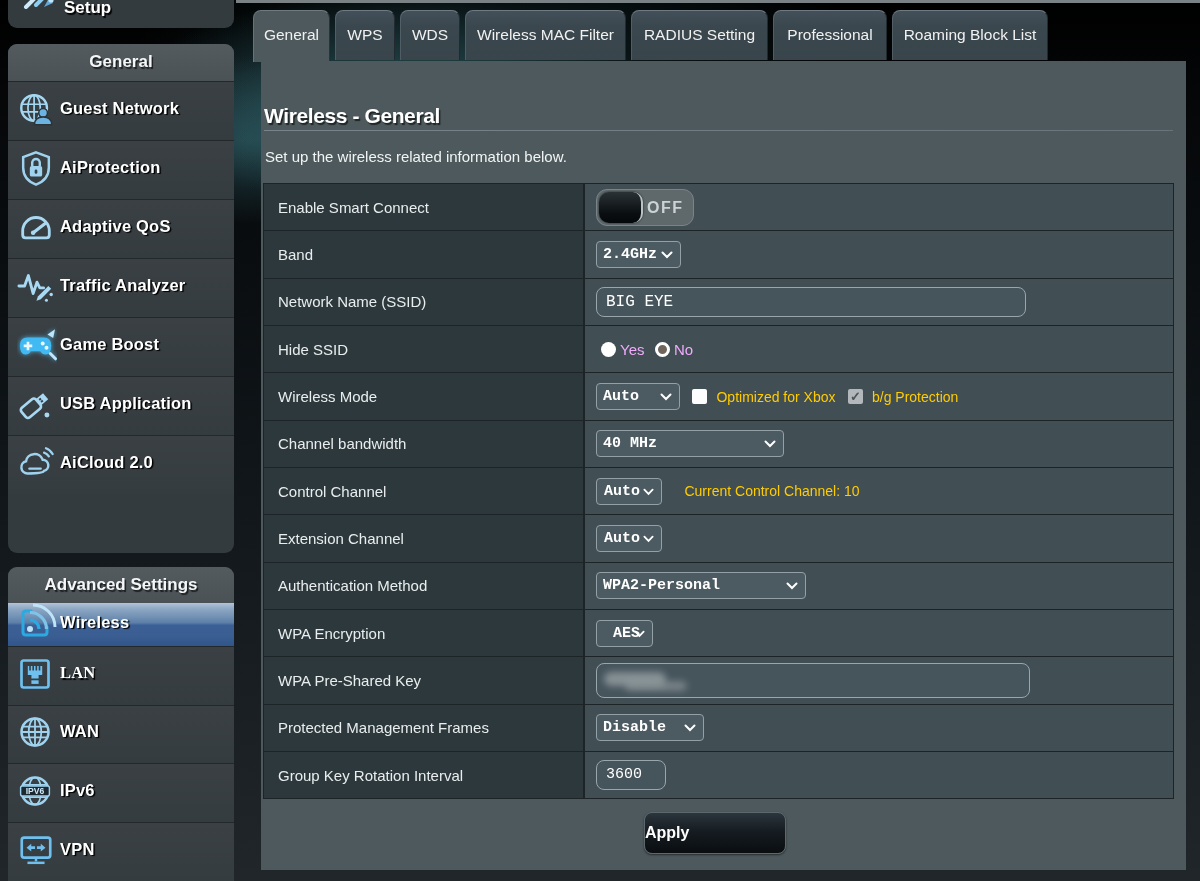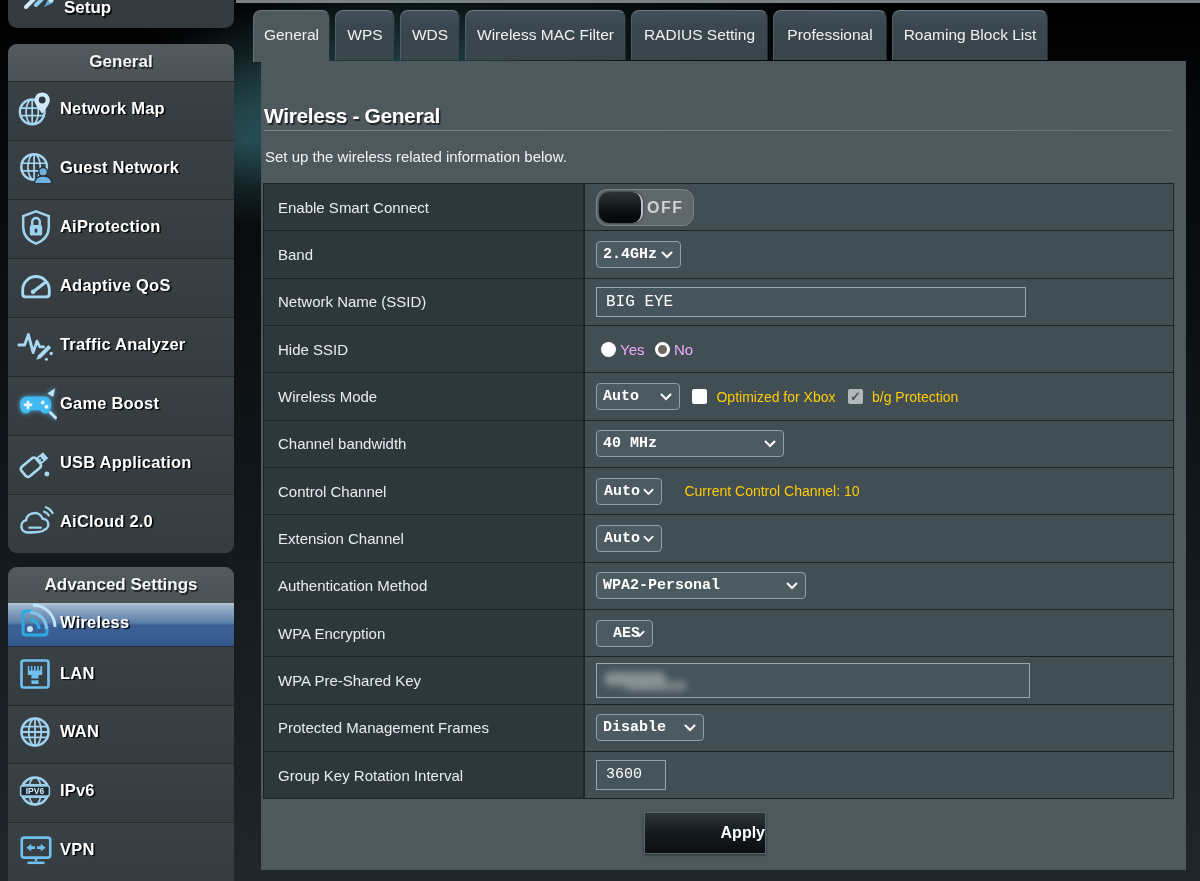--- a/index.html
+++ b/index.html
@@ -33,21 +33,21 @@
 .mitem:first-of-type { border-top:none; }
 .mitem .txt {
   position:absolute; left:52px; top:50%; transform:translateY(calc(-50% - 3px));
   color:#fff; font-size:16.5px; font-weight:bold; letter-spacing:.2px;
   text-shadow:1.5px 1.5px 1px #000;
 }
 .mitem svg { position:absolute; left:9px; top:50%; transform:translateY(calc(-50% - 2px)); }
 #it-wireless { height:43px; border-top:none;
   background:linear-gradient(180deg,#b3c4d8 0%, #8da7c4 14%, #5d80a8 46%, #44699c 50%, #3c6095 52%, #3a5e92 78%, #30558a 100%);
 }
-#it-lan { height:58.6px; }
+#it-lan { height:58.6px;font-family:Liberation Serif, serif; }
 #it-wan,#it-ipv6 { height:58.6px; }
 #it-vpn { height:60px; }
 
 
 .tabs { position:absolute; left:253px; top:10px; height:52px; }
 .tab {
   position:relative; float:left; height:50px; margin-right:5px;
   border-radius:8px 8px 0 0;
   background:linear-gradient(180deg,#43505a 0%,#3a474e 30%,#39454b 100%);
   border-top:1px solid #6f7a81;
@@ -74,40 +74,40 @@
 
 .sel {
   position:relative; display:inline-block; vertical-align:middle;
   height:27px; background:#4c5b62; border:1px solid #93a0a6; border-radius:4px;
   color:#fff; font-family:"Liberation Mono", monospace; font-size:15px; font-weight:bold;
   line-height:25px; padding-left:6px;
 }
 .sel svg.chev { position:absolute; right:7px; top:9px; }
 .inp {
   display:inline-block; vertical-align:middle; height:30px;
-  background:#46545c; border:1px solid #99a6ac; border-radius:0;
+  background:#46545c; border:1px solid #99a6ac; border-radius:8px;
   color:#fff; font-family:"Liberation Mono", monospace; font-size:16px; line-height:28px; padding-left:9px;
 }
 .toggle { position:relative; width:98px; height:37px; background:#5f696c; border:1px solid #79838a; border-radius:11px; }
 .knob { position:absolute; left:2px; top:2px; width:44px; height:31px; border-radius:10px;
   background:linear-gradient(180deg,#2a3236,#0a0e10 70%,#05080a);
   border-right:2px solid #b9c2c6; box-shadow:0 0 2px rgba(0,0,0,.8); }
 .offtxt { position:absolute; left:50px; top:9px; color:#ccd2d5; font-size:16px; font-weight:bold; letter-spacing:1.5px; }
 .radio { display:inline-block; vertical-align:middle; width:15px; height:15px; border-radius:50%; background:#fff; }
 .radio.sel2 { background:#6e655c; border:3.5px solid #fff; }
 .rlabel { display:inline-block; vertical-align:middle; color:#f0abfc; font-size:15px; margin-left:4px; }
 .cb { display:inline-block; vertical-align:middle; width:15px; height:15px; border-radius:2px; background:#fdfdfd; }
 .cb.checked { background:#b2b8bc; color:#4e555a; font-size:13px; font-weight:bold; line-height:15px; text-align:center; }
 .ylabel { display:inline-block; vertical-align:middle; color:#fc0; font-size:14px; margin-left:9px; }
 .blur1 { position:absolute; left:7px; top:8px; width:62px; height:14px; background:#a2abad; border-radius:7px; filter:blur(3.5px); opacity:.7; }
 .blur2 { position:absolute; left:28px; top:17px; width:62px; height:10px; background:#97a1a3; border-radius:5px; filter:blur(3.5px); opacity:.6; }
 .apply {
-  position:absolute; left:383px; top:751px; width:122px; height:42px; border-radius:0;
+  position:absolute; left:383px; top:751px; width:142px; height:42px; border-radius:8px;
   background:linear-gradient(180deg,#2b353d 0%, #141a1f 50%, #0a0e11 100%);
-  border:1px solid #5d686e; color:#fff; font-size:16px; font-weight:bold; text-align:right; line-height:40px;
+  border:1px solid #5d686e; color:#fff; font-size:16px; font-weight:bold; text-align:left; line-height:40px;
   box-shadow:0 1px 2px rgba(0,0,0,.5);
 }
 </style>
 </head>
 <body>
 <div class="topstrip"></div>
 
 <div class="panel" id="p-qis">
   <svg width="36" height="40" viewBox="0 0 36 40" style="position:absolute;left:12px;top:0px">
     <g stroke="#8ecdf0" stroke-width="4" fill="none" stroke-linecap="round">
@@ -117,30 +117,20 @@
     <path d="M24 38 l5-9 4 5 Z" fill="#5ea7d8"></path>
     <circle cx="31" cy="31" r="2.6" fill="#bfe4f7"></circle>
   </svg>
   <div style="position:absolute;left:56px;top:29px;color:#fff;font-size:17px;font-weight:bold;text-shadow:1.5px 1.5px 1px #000;">Setup</div>
 </div>
 
 <div class="panel" id="p-gen">
   <div class="shead">General</div>
   <div class="mitem">
     <svg width="38" height="38" viewBox="0 0 40 40">
-      <circle cx="16" cy="23" r="13" fill="none" stroke="#a5d6f2" stroke-width="2.6"></circle>
-      <path d="M3.5 19 H28 M3.5 27 H28 M16 10 V36" stroke="#a5d6f2" stroke-width="1.8" fill="none"></path>
-      <ellipse cx="16" cy="23" rx="6.5" ry="13" fill="none" stroke="#a5d6f2" stroke-width="1.8"></ellipse>
-      <path d="M26.5 2.5 a8 8 0 0 1 8 8 c0 5.5-5.5 10-8 14.5 c-2.5-4.5-8-9-8-14.5 A8 8 0 0 1 26.5 2.5 Z" fill="#cfe9f9"></path>
-      <circle cx="26.5" cy="10.5" r="3.6" fill="#2f3a40"></circle>
-    </svg>
-    <div class="txt">Network Map</div>
-  </div>
-  <div class="mitem">
-    <svg width="38" height="38" viewBox="0 0 40 40">
       <circle cx="18" cy="19" r="13.5" fill="none" stroke="#a5d6f2" stroke-width="2.6"></circle>
       <path d="M5 15 H31 M5 23 H31 M18 5.5 V32.5" stroke="#a5d6f2" stroke-width="1.8" fill="none"></path>
       <ellipse cx="18" cy="19" rx="6.5" ry="13.5" fill="none" stroke="#a5d6f2" stroke-width="1.8"></ellipse>
       <circle cx="27.5" cy="24" r="4.6" fill="#6db3e2" stroke="#2a343a" stroke-width="1.6"></circle>
       <path d="M18.5 36.5 c0-5.5 4-8 9-8 s9 2.5 9 8 Z" fill="#6db3e2" stroke="#2a343a" stroke-width="1.6"></path>
     </svg>
     <div class="txt">Guest Network</div>
   </div>
   <div class="mitem">
     <svg width="38" height="38" viewBox="0 0 40 40">

